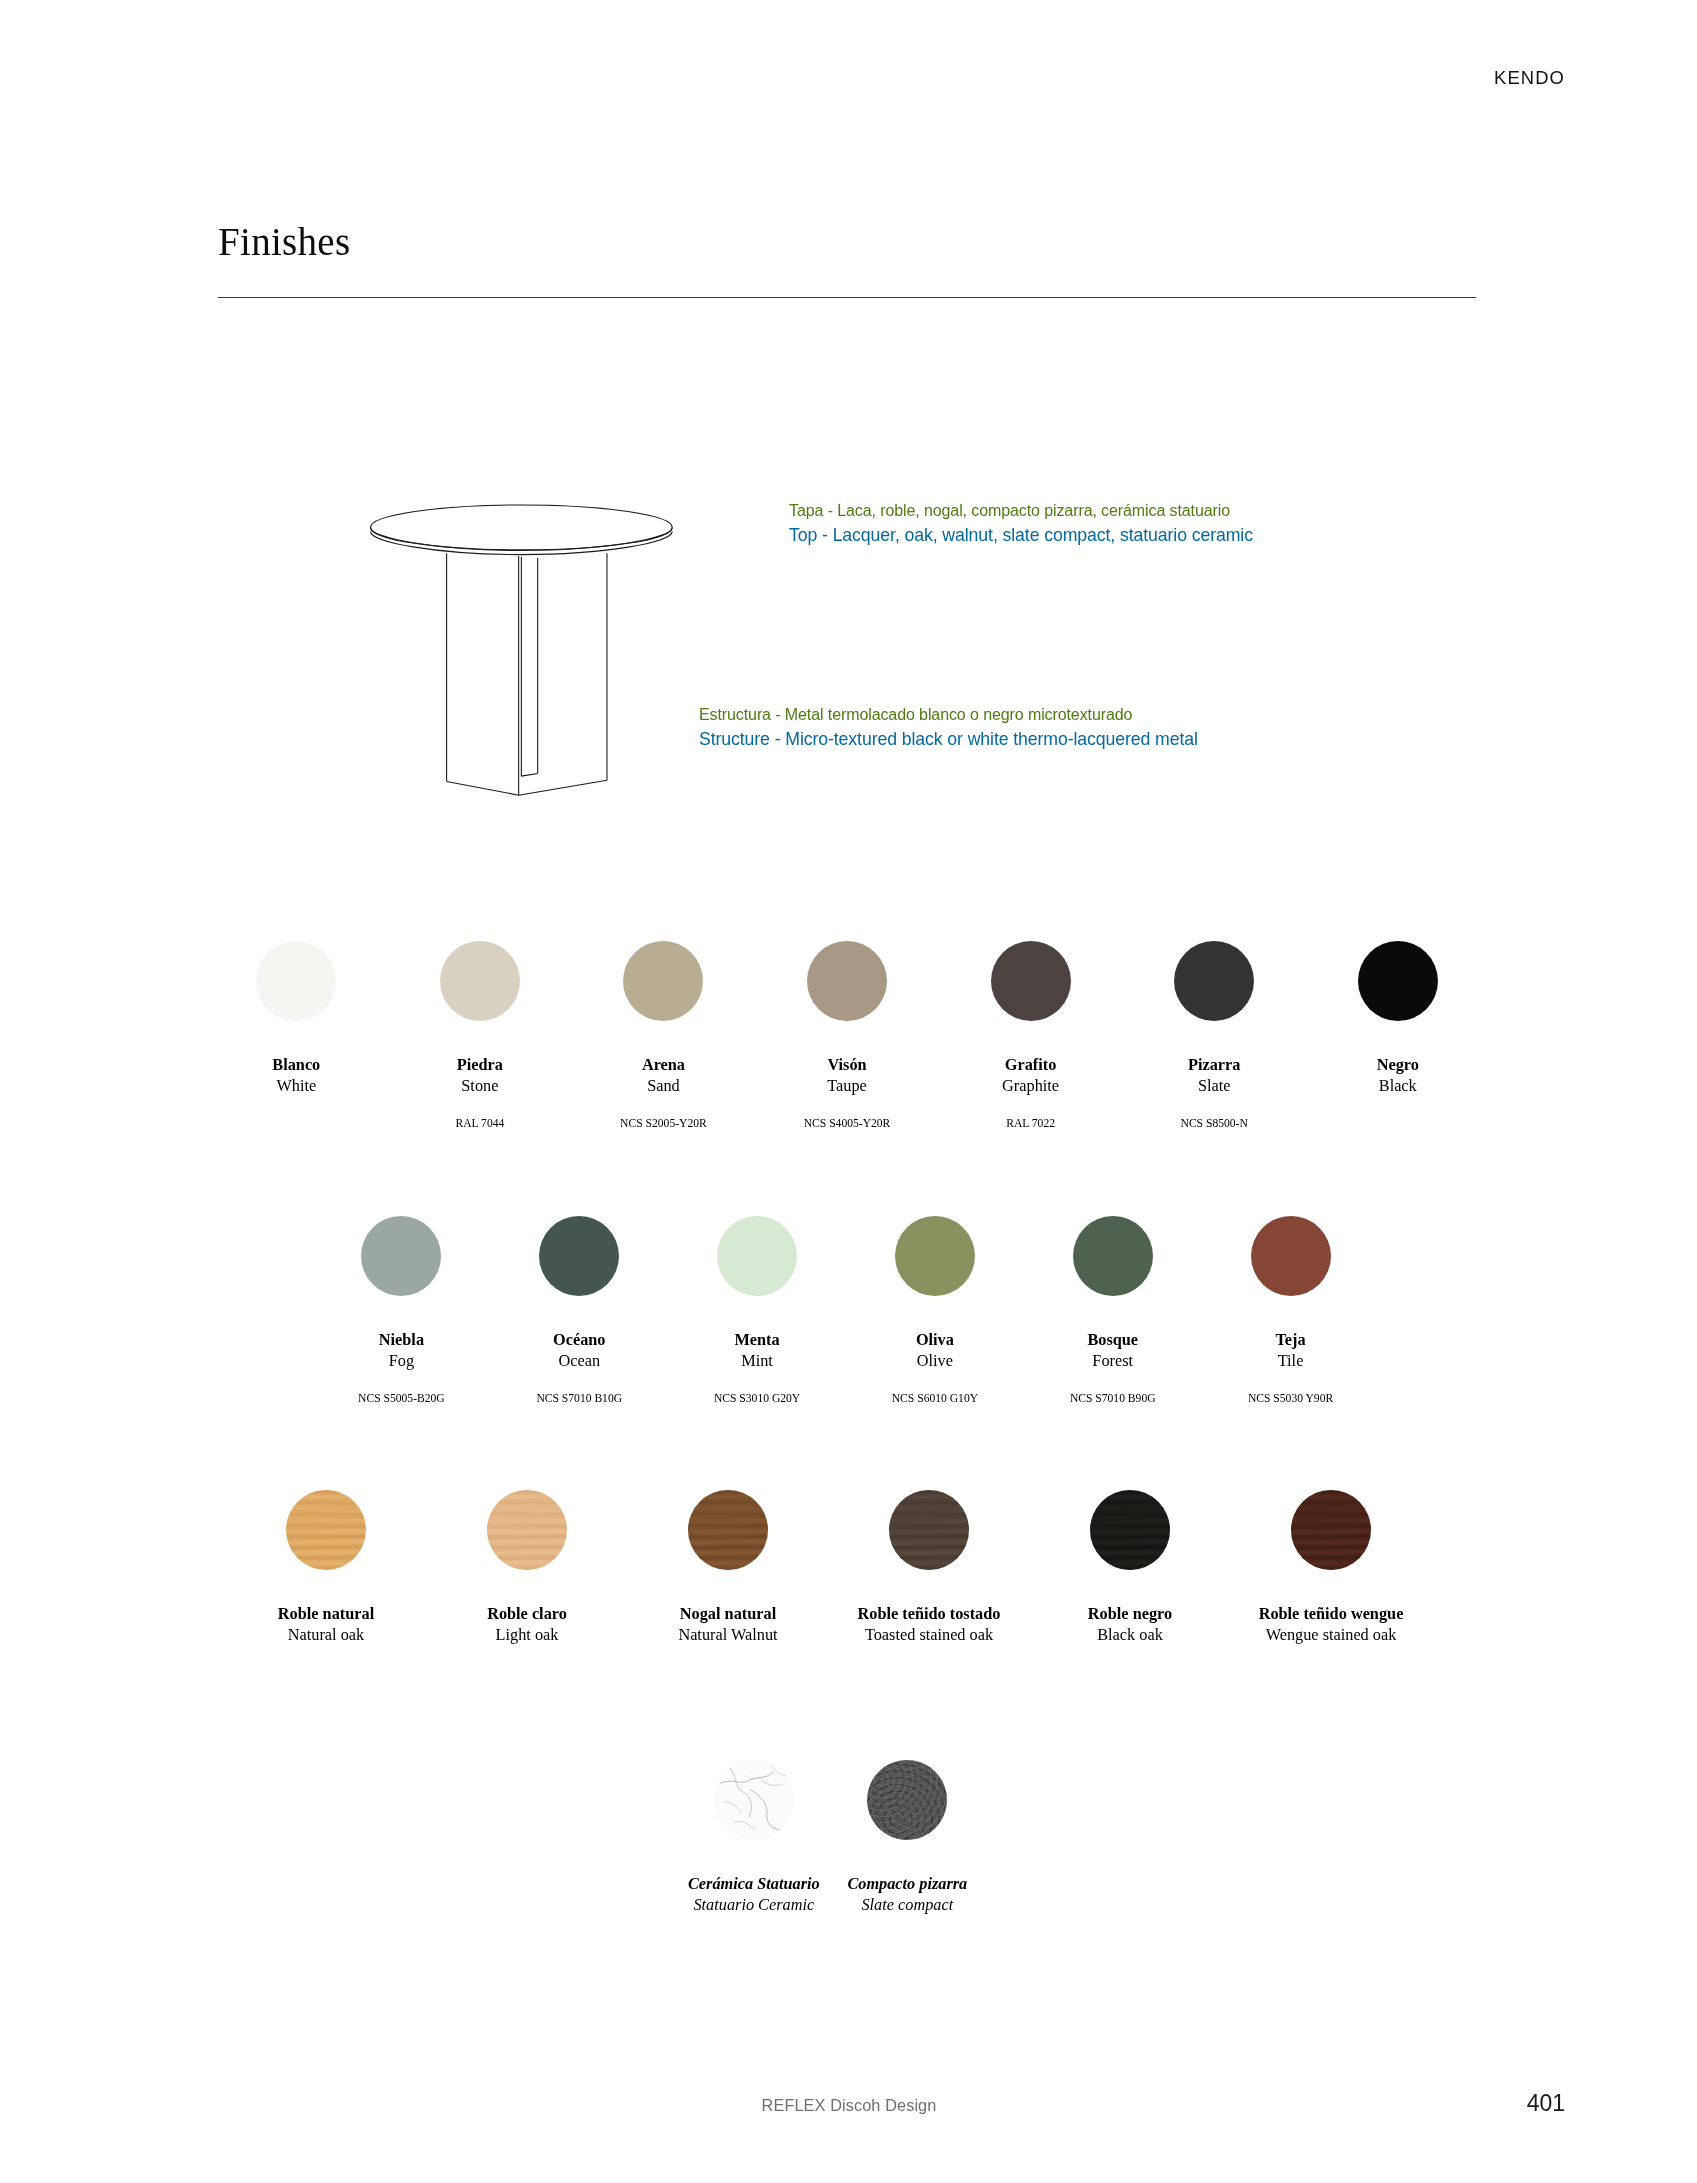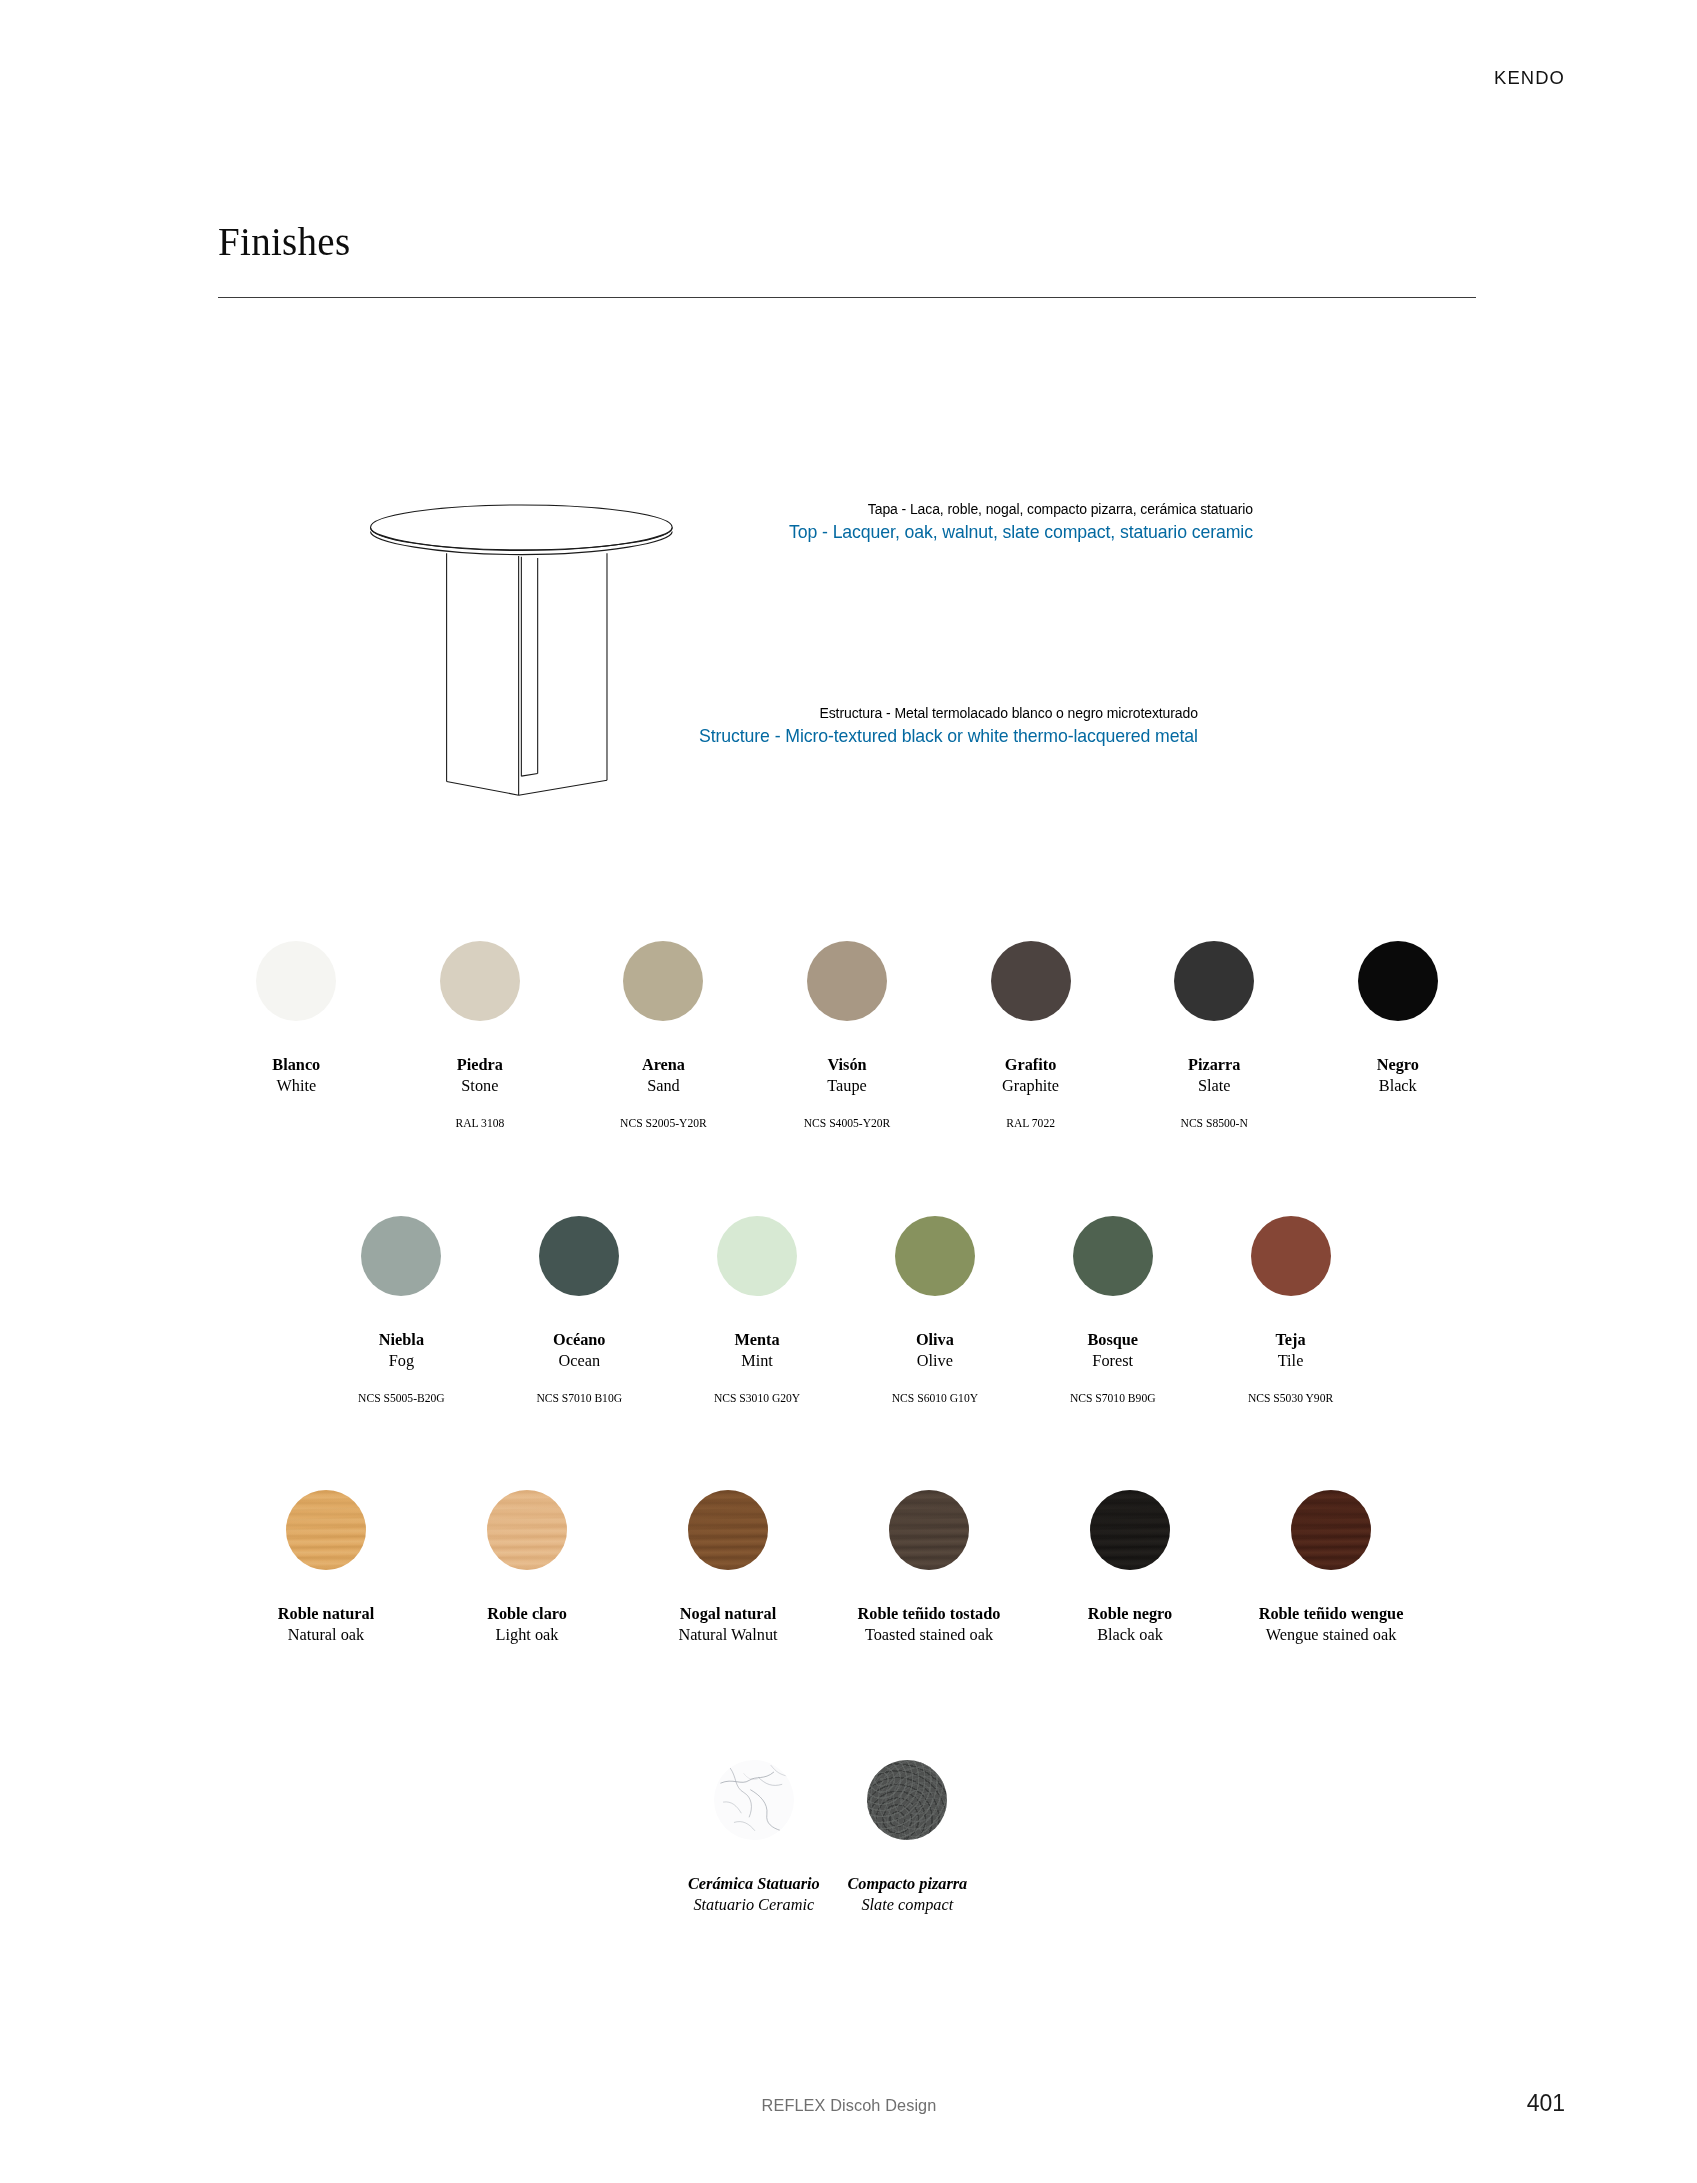--- a/index.html
+++ b/index.html
@@ -55,26 +55,25 @@
     top: 488px;
     width: 354px;
     height: 333px;
   }
   .drawing svg { display: block; width: 100%; height: 100%; }
 
   
   .callout { position: absolute; }
   .callout .es {
     font-family: "Liberation Sans", sans-serif;
-    font-size: 14px;
-    color: #000000;
+    font-size: 16px;
+    color: #4d7c0f;
     white-space: nowrap;
     line-height: 1.42;
     letter-spacing: -0.1px;
-    text-align: right;
   }
   .callout .en {
     font-family: "Liberation Sans", sans-serif;
     font-size: 17.7px;
     color: #0369a1;
     white-space: nowrap;
     line-height: 1.42;
     letter-spacing: -0.1px;
   }
   #callout-top  { left: 789px; top: 500px; }
@@ -215,21 +214,21 @@
       </div>
       <div class="code-slot"></div>
     </div>
     <div class="swatch-cell">
       <div class="swatch-disc" style="background: rgb(216, 208, 192);"></div>
       <div class="labels">
         <div class="name-es">Piedra</div>
         <div class="name-en">Stone</div>
       </div>
       <div class="code-slot">
-        <div class="code">RAL 3108</div>
+        <div class="code">RAL 7044</div>
       </div>
     </div>
     <div class="swatch-cell">
       <div class="swatch-disc" style="background: rgb(183, 173, 147);"></div>
       <div class="labels">
         <div class="name-es">Arena</div>
         <div class="name-en">Sand</div>
       </div>
       <div class="code-slot">
         <div class="code">NCS S2005-Y20R</div>

